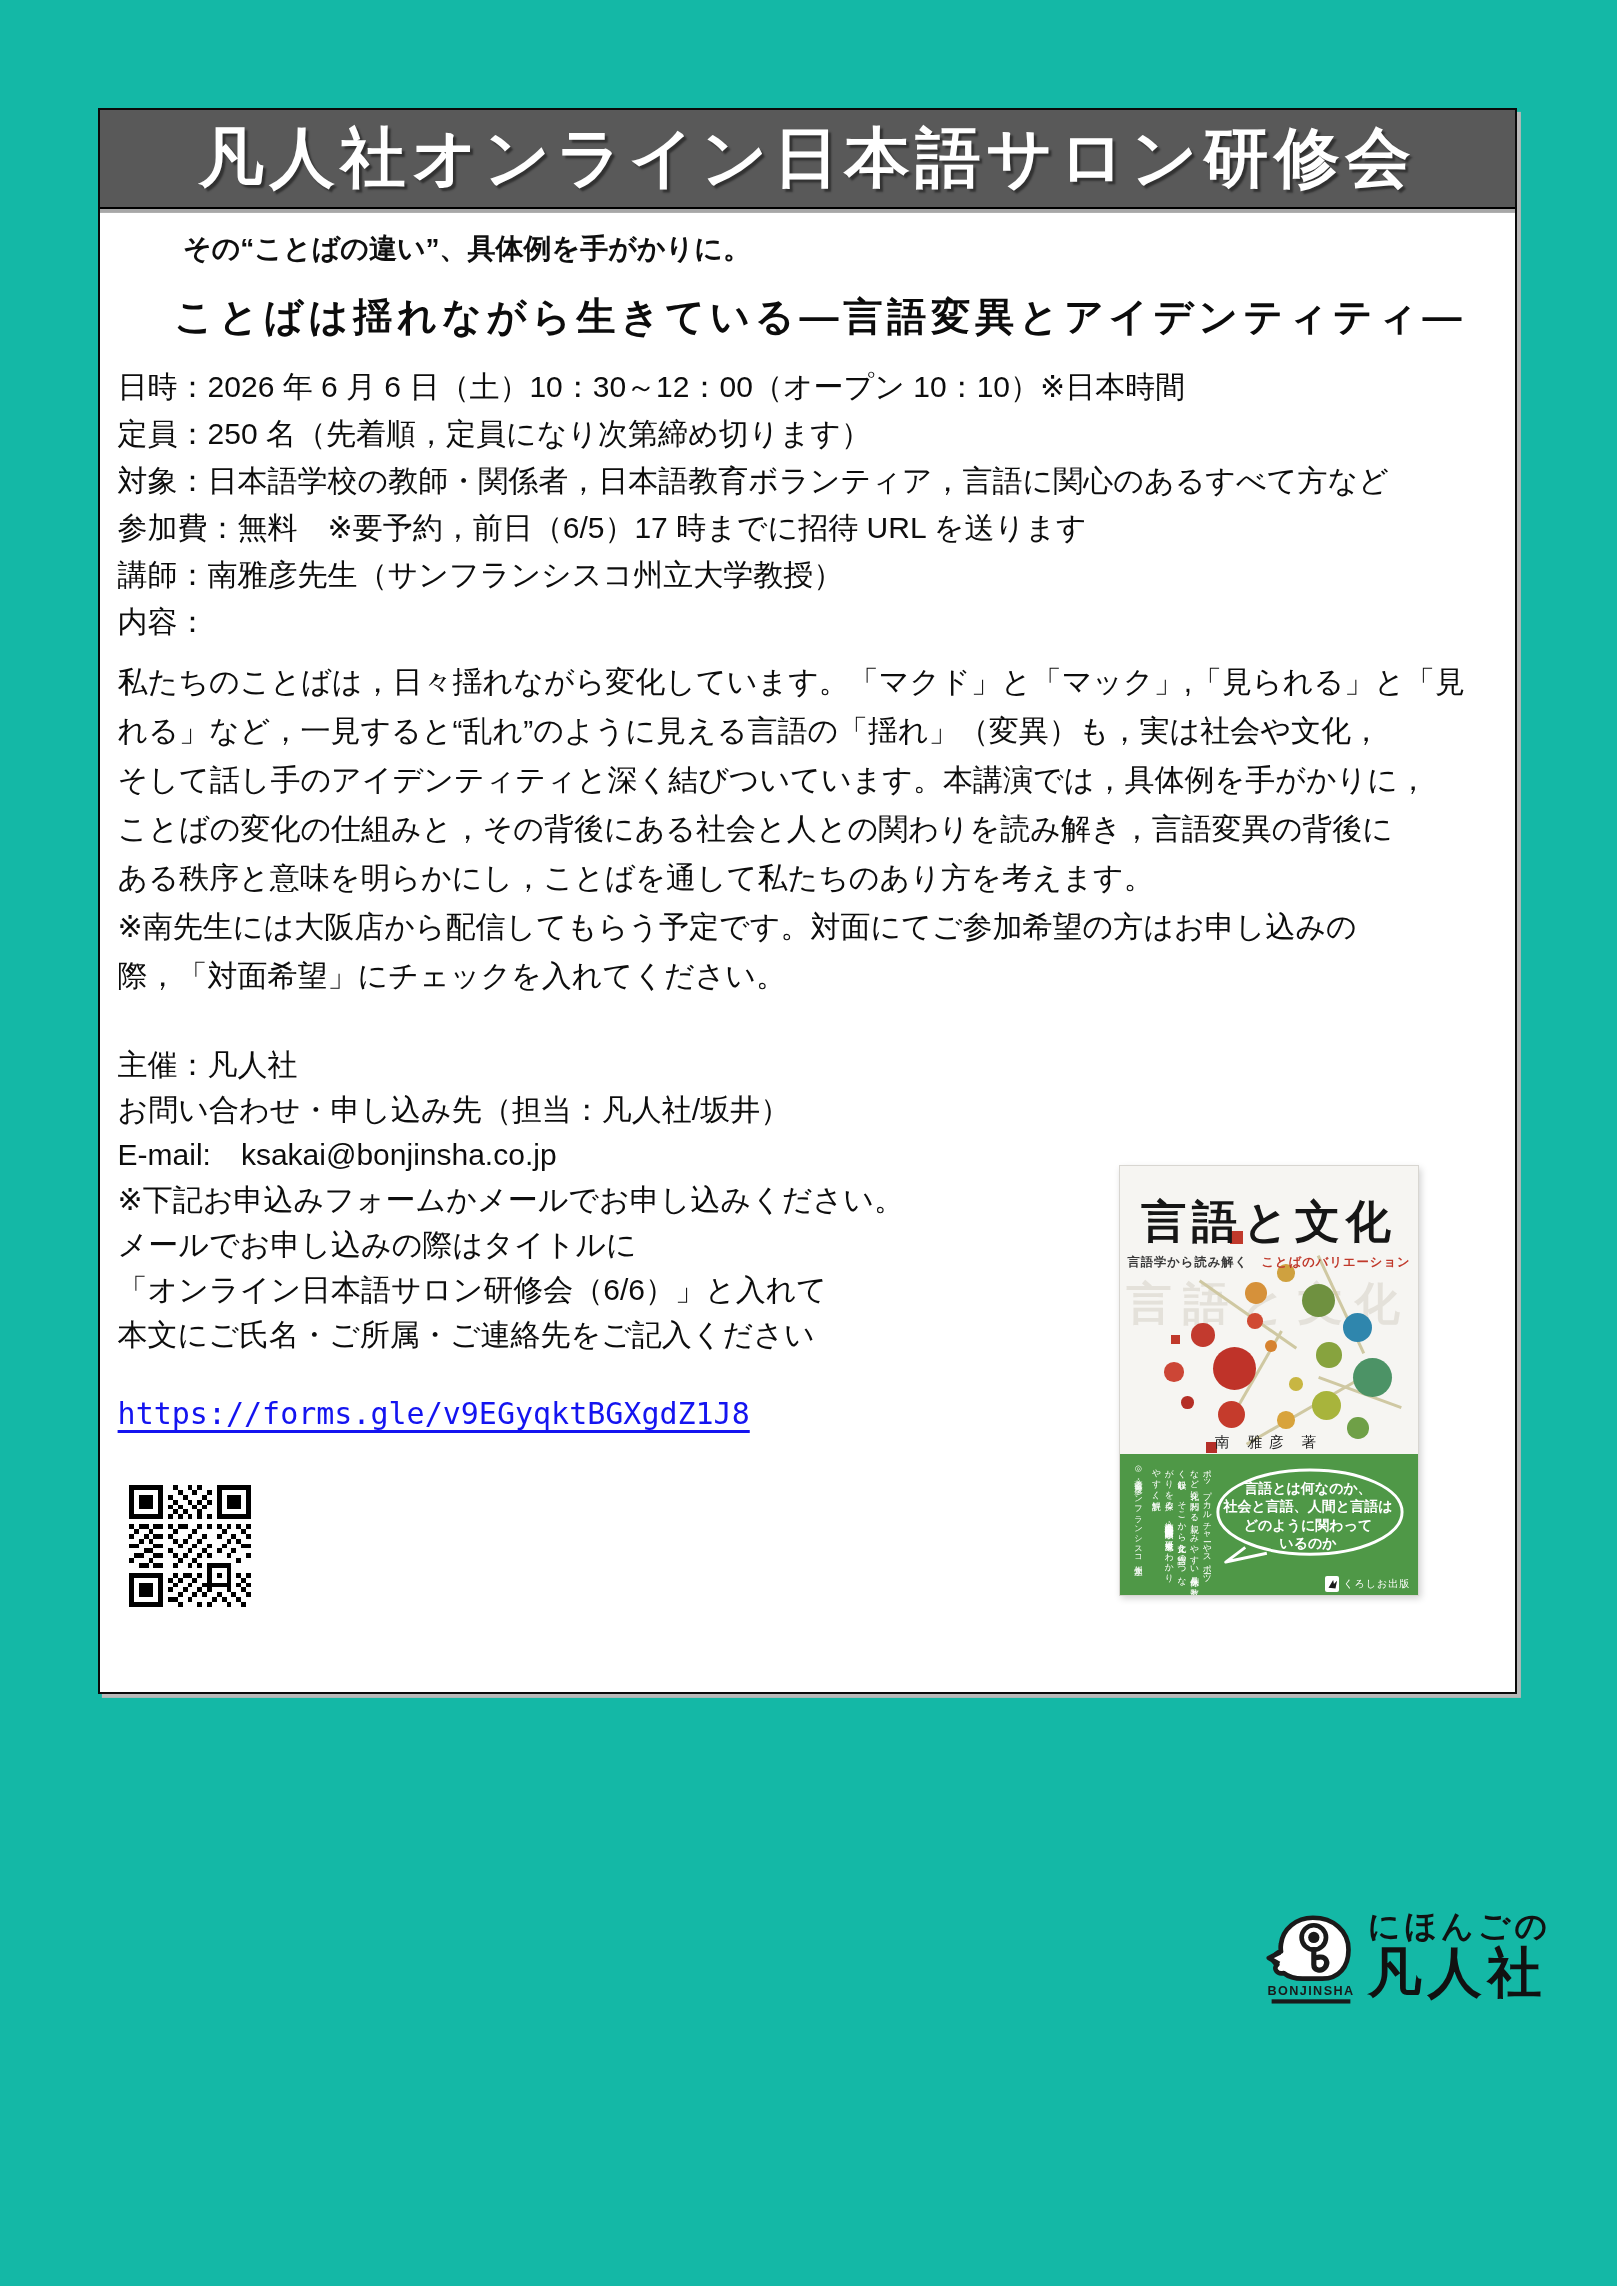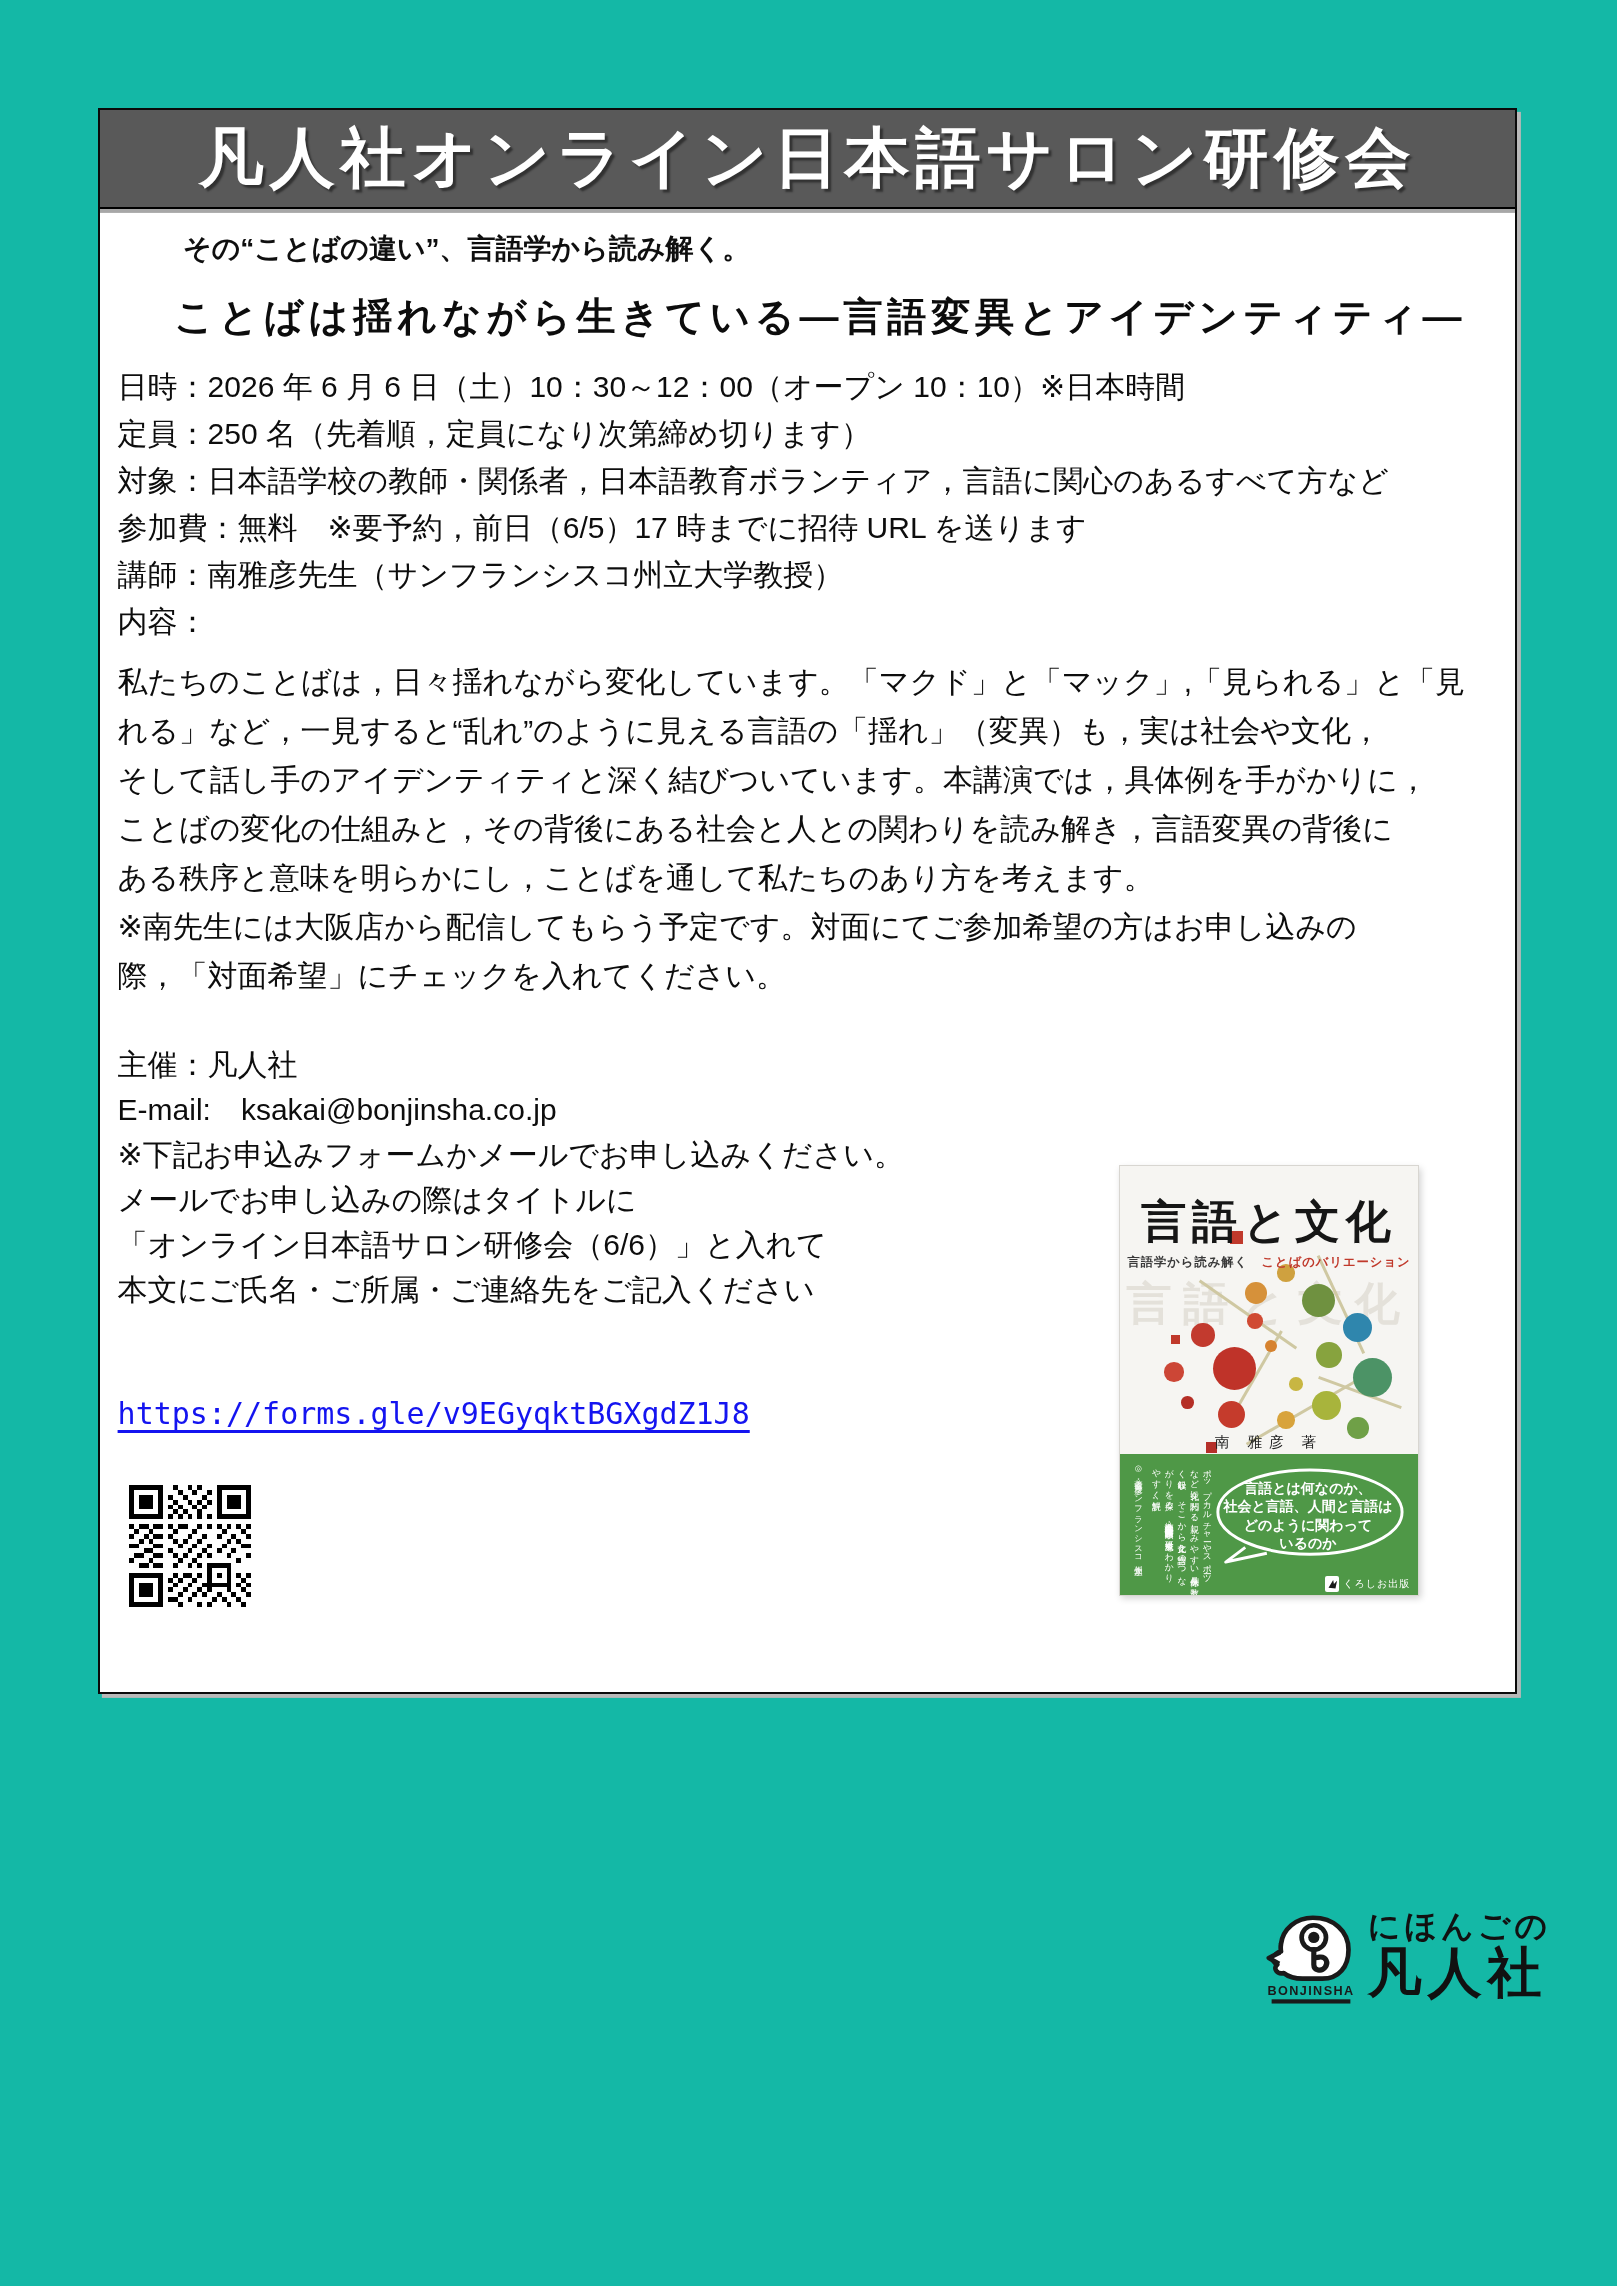--- a/index.html
+++ b/index.html
@@ -107,21 +107,21 @@
 <body>
 
 <div class="page">
 
   <div class="doc-box">
 
     <div class="header-bar">
       <span>凡人社オンライン日本語サロン研修会</span>
     </div>
 
-    <div class="lead">その“ことばの違い”、言語学から読み解く。</div>
+    <div class="lead">その“ことばの違い”、具体例を手がかりに。</div>
 
     <div class="main-title">ことばは揺れながら生きている―言語変異とアイデンティティ―</div>
 
     <div class="txtblock block-a">
       <div>日時：2026 年 6 月 6 日（土）10：30～12：00（オープン 10：10）※日本時間</div>
       <div>定員：250 名（先着順，定員になり次第締め切ります）</div>
       <div>対象：日本語学校の教師・関係者，日本語教育ボランティア，言語に関心のあるすべて方など</div>
       <div>参加費：無料　※要予約，前日（6/5）17 時までに招待 URL を送ります</div>
       <div>講師：南雅彦先生（サンフランシスコ州立大学教授）</div>
       <div>内容：</div>
@@ -132,20 +132,21 @@
       <div>れる」など，一見すると“乱れ”のように見える言語の「揺れ」（変異）も，実は社会や文化，</div>
       <div>そして話し手のアイデンティティと深く結びついています。本講演では，具体例を手がかりに，</div>
       <div>ことばの変化の仕組みと，その背後にある社会と人との関わりを読み解き，言語変異の背後に</div>
       <div>ある秩序と意味を明らかにし，ことばを通して私たちのあり方を考えます。</div>
       <div>※南先生には大阪店から配信してもらう予定です。対面にてご参加希望の方はお申し込みの</div>
       <div>際，「対面希望」にチェックを入れてください。</div>
     </div>
 
     <div class="txtblock block-c">
       <div>主催：凡人社</div>
+      <div>お問い合わせ・申し込み先（担当：凡人社/坂井）</div>
       <div>E-mail:　ksakai@bonjinsha.co.jp</div>
       <div>※下記お申込みフォームかメールでお申し込みください。</div>
       <div>メールでお申し込みの際はタイトルに</div>
       <div>「オンライン日本語サロン研修会（6/6）」と入れて</div>
       <div>本文にご氏名・ご所属・ご連絡先をご記入ください</div>
     </div>
 
     <a class="form-link" href="#">https://forms.gle/v9EGyqktBGXgdZ1J8</a>
 
     <svg class="qr" viewBox="0 0 25 25" shape-rendering="crispEdges">

